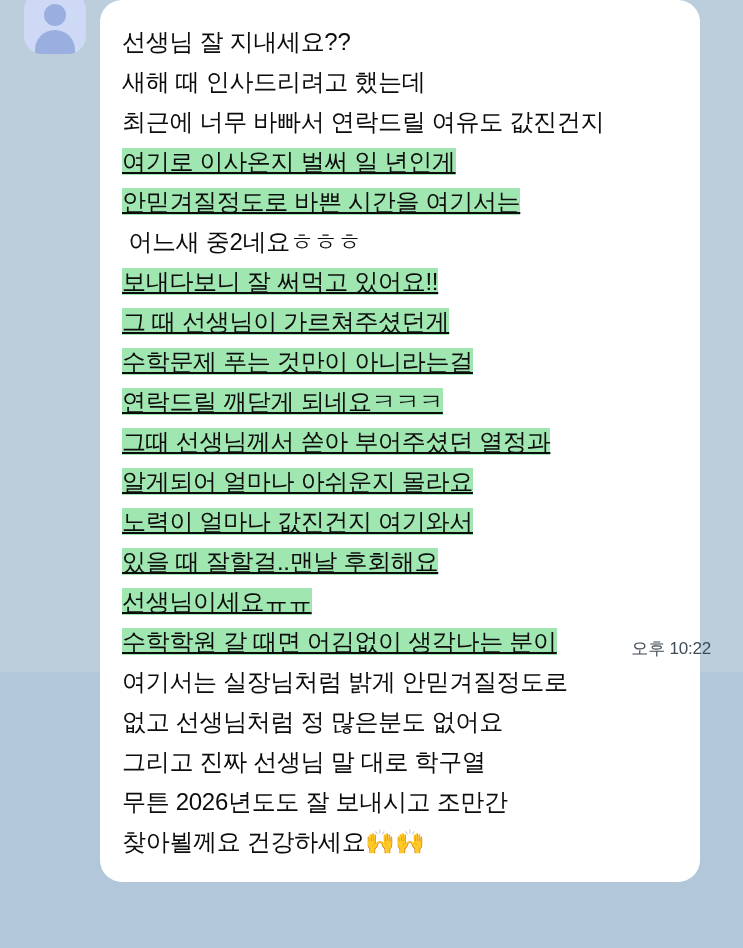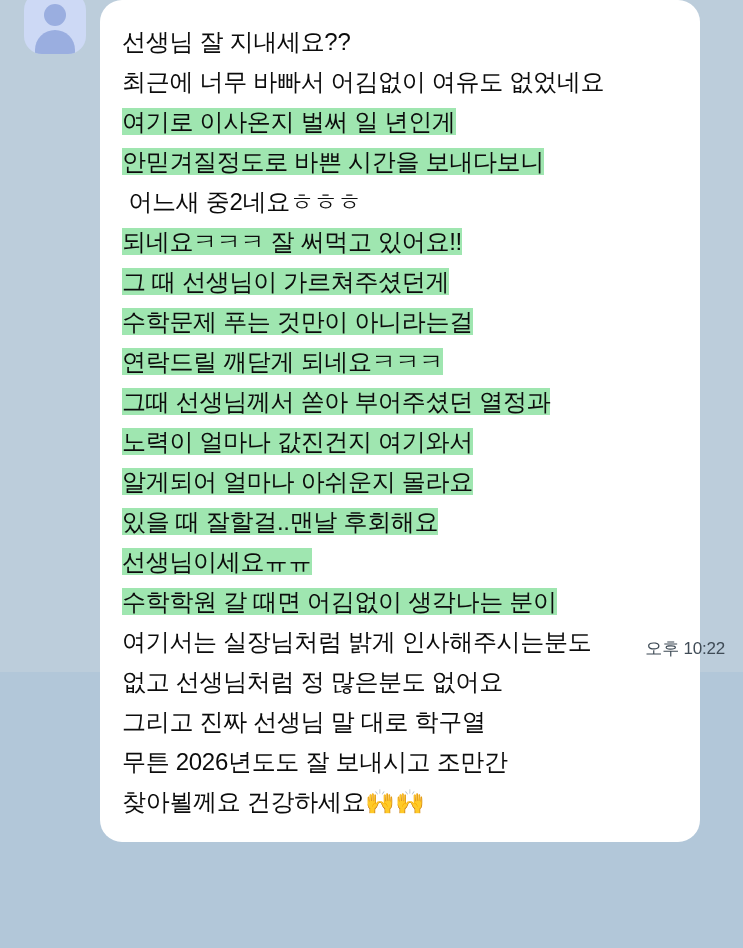--- a/index.html
+++ b/index.html
@@ -72,60 +72,62 @@
     letter-spacing: -0.3px;
     word-break: keep-all;
   }
   .bubble .line {
     white-space: pre-wrap;
     display: block;
   }
   .hl {
     background: #9fe6b0;
     box-decoration-break: clone;
+    text-decoration: underline;
     -webkit-box-decoration-break: clone;
   }
   .timestamp {
     position: absolute;
-    right: 18px;
+    right: 32px;
     bottom: 12px;
     font-size: 17px;
     color: #3f4b56;
     letter-spacing: -0.2px;
   }
 </style>
 </head>
 <body>
 
 <div class="chat-root">
 
   <div class="message-row">
 
     <div class="avatar">
       <span class="head"></span>
       <span class="body"></span>
     </div>
 
     <div class="bubble">
       <span class="line">선생님 잘 지내세요??</span>
-      <span class="line">최근에 너무 바빠서 어김없이 여유도 없었네요</span>
+      <span class="line">새해 때 인사드리려고 했는데</span>
+      <span class="line">최근에 너무 바빠서 연락드릴 여유도 값진건지</span>
       <span class="line"><span class="hl">여기로 이사온지 벌써 일 년인게</span></span>
-      <span class="line"><span class="hl">안믿겨질정도로 바쁜 시간을 보내다보니</span></span>
+      <span class="line"><span class="hl">안믿겨질정도로 바쁜 시간을 여기서는</span></span>
       <span class="line"> 어느새 중2네요ㅎㅎㅎ</span>
-      <span class="line"><span class="hl">되네요ㅋㅋㅋ 잘 써먹고 있어요!!</span></span>
+      <span class="line"><span class="hl">보내다보니 잘 써먹고 있어요!!</span></span>
       <span class="line"><span class="hl">그 때 선생님이 가르쳐주셨던게</span></span>
       <span class="line"><span class="hl">수학문제 푸는 것만이 아니라는걸</span></span>
       <span class="line"><span class="hl">연락드릴 깨닫게 되네요ㅋㅋㅋ</span></span>
       <span class="line"><span class="hl">그때 선생님께서 쏟아 부어주셨던 열정과</span></span>
+      <span class="line"><span class="hl">알게되어 얼마나 아쉬운지 몰라요</span></span>
       <span class="line"><span class="hl">노력이 얼마나 값진건지 여기와서</span></span>
-      <span class="line"><span class="hl">알게되어 얼마나 아쉬운지 몰라요</span></span>
       <span class="line"><span class="hl">있을 때 잘할걸..맨날 후회해요</span></span>
       <span class="line"><span class="hl">선생님이세요ㅠㅠ</span></span>
       <span class="line"><span class="hl">수학학원 갈 때면 어김없이 생각나는 분이</span></span>
-      <span class="line">여기서는 실장님처럼 밝게 인사해주시는분도</span>
+      <span class="line">여기서는 실장님처럼 밝게 안믿겨질정도로</span>
       <span class="line">없고 선생님처럼 정 많은분도 없어요</span>
       <span class="line">그리고 진짜 선생님 말 대로 학구열</span>
       <span class="line">무튼 2026년도도 잘 보내시고 조만간</span>
       <span class="line">찾아뵐께요 건강하세요🙌🙌</span>
     </div>
 
   </div>
 
   <div class="timestamp">오후 10:22</div>
 

